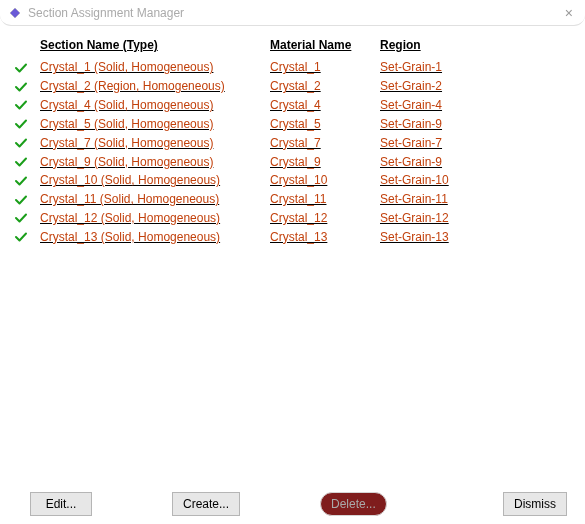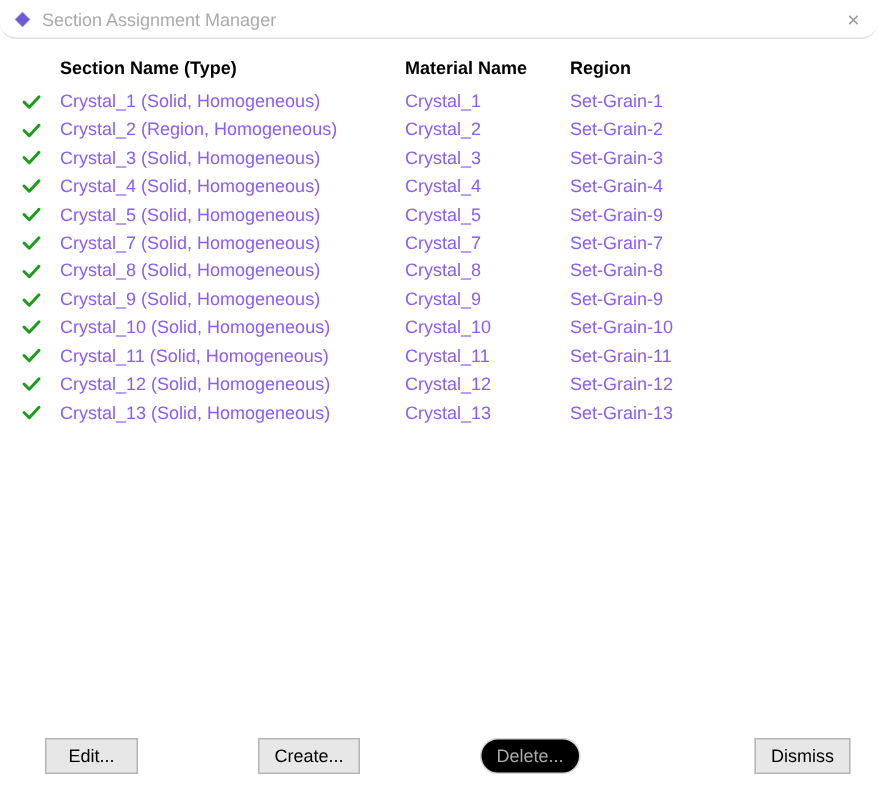--- a/index.html
+++ b/index.html
@@ -38,20 +38,21 @@
       font-size: 12px;
     }
     .close-icon {
       color: #999;
       font-size: 14px;
       cursor: pointer;
       padding: 0 4px;
     }
     .content {
       padding: 8px 18px 0 8px;
+      text-decoration: underline;
     }
     .table-wrapper {
       height: 448px;
       background: #fff;
     }
     table {
       width: 100%;
       border-collapse: collapse;
     }
     thead th {
@@ -66,21 +67,21 @@
     }
     thead th.name-col {
       width: 230px;
     }
     thead th.material-col {
       width: 110px;
     }
     tbody td {
       padding: 2px 6px;
       font-size: 12px;
-      color: #8b5cf6;
+      color: #c2410c;
       white-space: nowrap;
     }
     .check-cell {
       text-align: center;
       color: #1a9e1a;
       font-weight: bold;
     }
     .check-cell svg {
       display: inline-block;
       vertical-align: middle;
@@ -96,21 +97,21 @@
       padding: 4px 10px;
       font-size: 12px;
       background: #e7e7e7;
       border: 1px solid #b5b5b5;
       cursor: pointer;
       color: #000;
     }
     .btn:disabled {
       color: #aaa;
       cursor: default;
-      background: #000000;
+      background: #7f1d1d;
       border-color: #d5d5d5;
       border-radius: 12px;
     }
     .btn.dismiss {
       margin-left: auto;
     }
   </style>
 </head>
 <body>
 
@@ -150,55 +151,39 @@
                 <path d="M2 7 L5.5 10.5 L12 3.5" stroke="#1a9e1a" stroke-width="2" fill="none" stroke-linecap="round" stroke-linejoin="round"></path>
               </svg></td>
             <td>Crystal_2 (Region, Homogeneous)</td>
             <td>Crystal_2</td>
             <td>Set-Grain-2</td>
           </tr>
           <tr>
             <td class="check-cell"><svg width="14" height="14" viewBox="0 0 14 14">
                 <path d="M2 7 L5.5 10.5 L12 3.5" stroke="#1a9e1a" stroke-width="2" fill="none" stroke-linecap="round" stroke-linejoin="round"></path>
               </svg></td>
-            <td>Crystal_3 (Solid, Homogeneous)</td>
-            <td>Crystal_3</td>
-            <td>Set-Grain-3</td>
-          </tr>
-          <tr>
-            <td class="check-cell"><svg width="14" height="14" viewBox="0 0 14 14">
-                <path d="M2 7 L5.5 10.5 L12 3.5" stroke="#1a9e1a" stroke-width="2" fill="none" stroke-linecap="round" stroke-linejoin="round"></path>
-              </svg></td>
             <td>Crystal_4 (Solid, Homogeneous)</td>
             <td>Crystal_4</td>
             <td>Set-Grain-4</td>
           </tr>
           <tr>
             <td class="check-cell"><svg width="14" height="14" viewBox="0 0 14 14">
                 <path d="M2 7 L5.5 10.5 L12 3.5" stroke="#1a9e1a" stroke-width="2" fill="none" stroke-linecap="round" stroke-linejoin="round"></path>
               </svg></td>
             <td>Crystal_5 (Solid, Homogeneous)</td>
             <td>Crystal_5</td>
             <td>Set-Grain-9</td>
           </tr>
           <tr>
             <td class="check-cell"><svg width="14" height="14" viewBox="0 0 14 14">
                 <path d="M2 7 L5.5 10.5 L12 3.5" stroke="#1a9e1a" stroke-width="2" fill="none" stroke-linecap="round" stroke-linejoin="round"></path>
               </svg></td>
             <td>Crystal_7 (Solid, Homogeneous)</td>
             <td>Crystal_7</td>
             <td>Set-Grain-7</td>
-          </tr>
-          <tr>
-            <td class="check-cell"><svg width="14" height="14" viewBox="0 0 14 14">
-                <path d="M2 7 L5.5 10.5 L12 3.5" stroke="#1a9e1a" stroke-width="2" fill="none" stroke-linecap="round" stroke-linejoin="round"></path>
-              </svg></td>
-            <td>Crystal_8 (Solid, Homogeneous)</td>
-            <td>Crystal_8</td>
-            <td>Set-Grain-8</td>
           </tr>
           <tr>
             <td class="check-cell"><svg width="14" height="14" viewBox="0 0 14 14">
                 <path d="M2 7 L5.5 10.5 L12 3.5" stroke="#1a9e1a" stroke-width="2" fill="none" stroke-linecap="round" stroke-linejoin="round"></path>
               </svg></td>
             <td>Crystal_9 (Solid, Homogeneous)</td>
             <td>Crystal_9</td>
             <td>Set-Grain-9</td>
           </tr>
           <tr>

